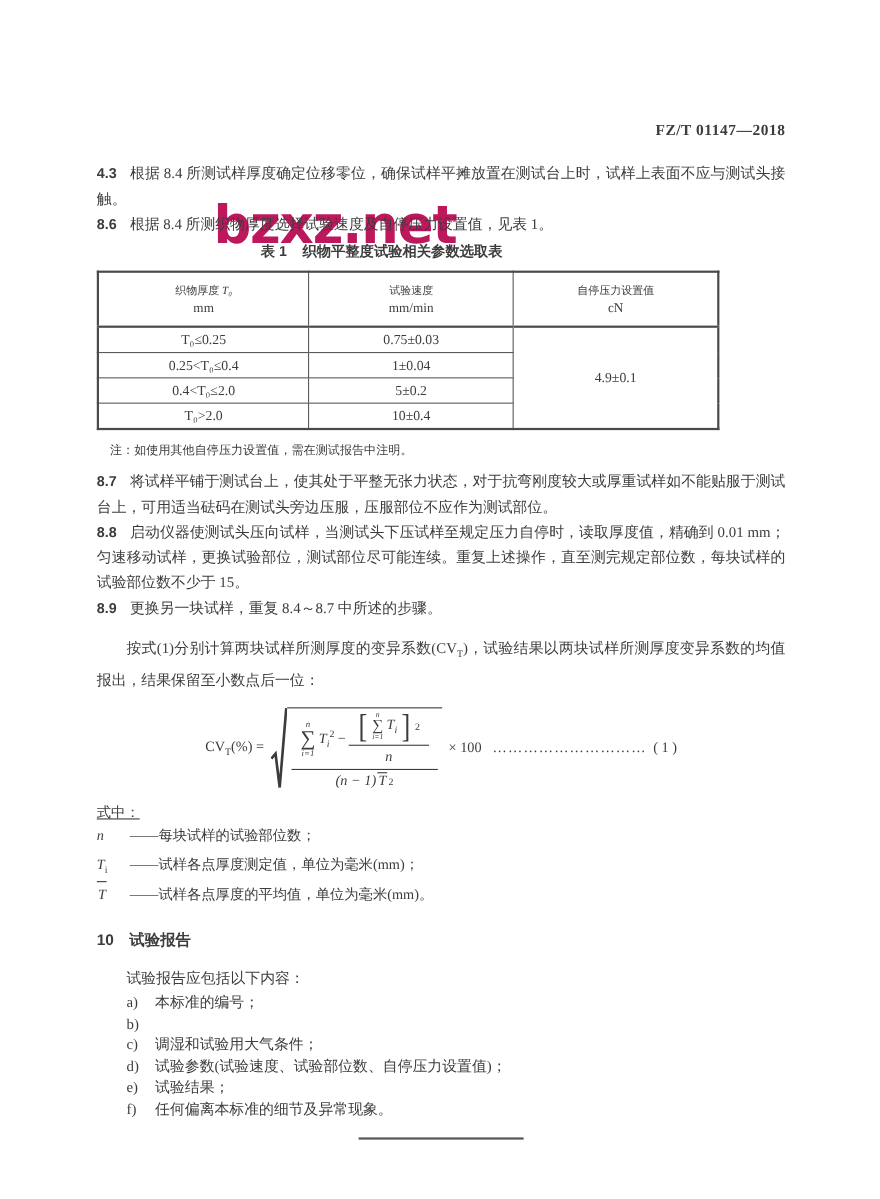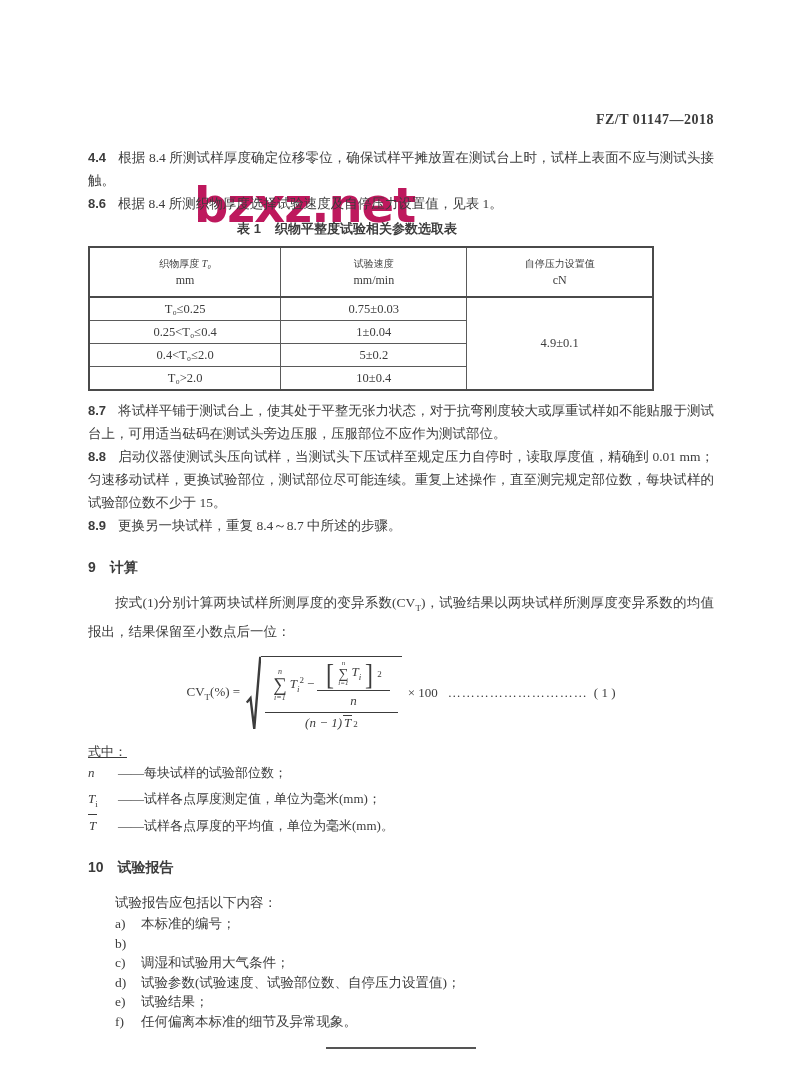--- a/index.html
+++ b/index.html
@@ -99,21 +99,21 @@
 <body>
 
 <div class="page">
 
   <div class="watermark">bzxz.net</div>
 
   <div class="content">
 
     <div class="doc-code">FZ/T 01147—2018</div>
 
-    <p class="para m85"><span class="clause-num">4.4</span><span>根据 8.4 所测试样厚度确定位移零位，确保试样平摊放置在测试台上时，试样上表面不应与测试头接触。</span></p>
+    <p class="para m85"><span class="clause-num">4.3</span><span>根据 8.4 所测试样厚度确定位移零位，确保试样平摊放置在测试台上时，试样上表面不应与测试头接触。</span></p>
 
     <p class="para"><span class="clause-num">8.6</span><span>根据 8.4 所测织物厚度选择试验速度及自停压力设置值，见表 1。</span></p>
 
     <div class="tablewrap">
       <div class="tbl-caption"><span class="cap-label">表 1</span><span>织物平整度试验相关参数选取表</span></div>
 
       <table class="ptable">
         <thead>
           <tr>
             <th style="width:34%">
@@ -145,28 +145,28 @@
             <td>5±0.2</td>
           </tr>
           <tr>
             <td>T₀&gt;2.0</td>
             <td>10±0.4</td>
           </tr>
         </tbody>
       </table>
     </div>
 
+    <div class="tbl-note">注：如使用其他自停压力设置值，需在测试报告中注明。</div>
 
     <p class="para m87"><span class="clause-num">8.7</span><span>将试样平铺于测试台上，使其处于平整无张力状态，对于抗弯刚度较大或厚重试样如不能贴服于测试台上，可用适当砝码在测试头旁边压服，压服部位不应作为测试部位。</span></p>
 
     <p class="para"><span class="clause-num">8.8</span><span>启动仪器使测试头压向试样，当测试头下压试样至规定压力自停时，读取厚度值，精确到 0.01 mm；匀速移动试样，更换试验部位，测试部位尽可能连续。重复上述操作，直至测完规定部位数，每块试样的试验部位数不少于 15。</span></p>
 
     <p class="para"><span class="clause-num">8.9</span><span>更换另一块试样，重复 8.4～8.7 中所述的步骤。</span></p>
 
-    <h2 class="sec-head h9"><span class="sec-num">9</span><span>计算</span></h2>
 
     <p class="para indent"><span>按式(1)分别计算两块试样所测厚度的变异系数(CV</span><sub>T</sub><span>)，试验结果以两块试样所测厚度变异系数的均值报出，结果保留至小数点后一位：</span></p>
 
     <div class="eq-row">
       <span class="eq-lhs"><span>CV</span><sub>T</sub><span>(%)</span> <span>=</span></span>
 
       <span class="sqrt">
         <svg class="rad-svg" viewBox="0 0 20 100" preserveAspectRatio="none" aria-hidden="true">
           <path d="M1,62 L6,56 L11,97 L19,1" fill="none" stroke="#3c3c3c" stroke-width="2.4" vector-effect="non-scaling-stroke" stroke-linejoin="miter"></path>
         </svg>

